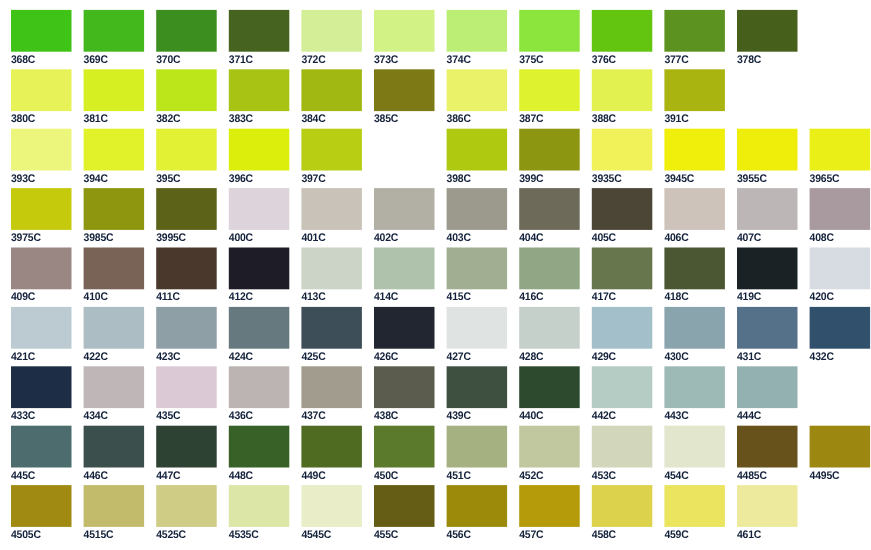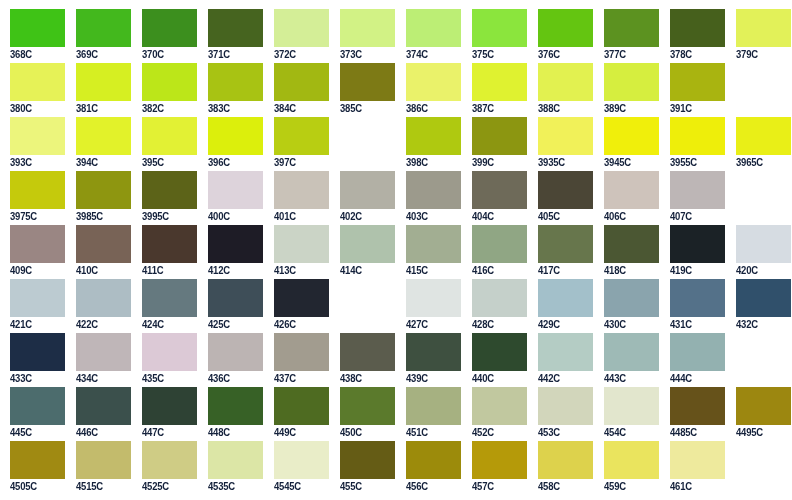--- a/index.html
+++ b/index.html
@@ -108,24 +108,20 @@
             <span class="label">376C</span>
           </div>
           <div class="cell">
             <span class="swatch" style="background: rgb(92, 146, 32);"></span>
             <span class="label">377C</span>
           </div>
           <div class="cell">
             <span class="swatch" style="background: rgb(70, 96, 28);"></span>
             <span class="label">378C</span>
           </div>
-          <div class="cell">
-            <span class="swatch" style="background: rgb(226, 241, 89);"></span>
-            <span class="label">379C</span>
-          </div>
         </div>
       </div>
       <div class="row">
         <div class="half">
           <div class="cell">
             <span class="swatch" style="background: rgb(230, 242, 87);"></span>
             <span class="label">380C</span>
           </div>
           <div class="cell">
             <span class="swatch" style="background: rgb(214, 239, 34);"></span>
@@ -155,24 +151,20 @@
           </div>
           <div class="cell">
             <span class="swatch" style="background: rgb(223, 242, 48);"></span>
             <span class="label">387C</span>
           </div>
           <div class="cell">
             <span class="swatch" style="background: rgb(226, 241, 80);"></span>
             <span class="label">388C</span>
           </div>
           <div class="cell">
-            <span class="swatch" style="background: rgb(214, 238, 63);"></span>
-            <span class="label">389C</span>
-          </div>
-          <div class="cell">
             <span class="swatch" style="background: rgb(169, 180, 16);"></span>
             <span class="label">391C</span>
           </div>
         </div>
       </div>
       <div class="row">
         <div class="half">
           <div class="cell">
             <span class="swatch" style="background: rgb(236, 245, 124);"></span>
             <span class="label">393C</span>
@@ -262,20 +254,24 @@
             <span class="label">405C</span>
           </div>
           <div class="cell">
             <span class="swatch" style="background: rgb(206, 195, 187);"></span>
             <span class="label">406C</span>
           </div>
           <div class="cell">
             <span class="swatch" style="background: rgb(189, 182, 182);"></span>
             <span class="label">407C</span>
           </div>
+          <div class="cell">
+            <span class="swatch" style="background: rgb(169, 154, 160);"></span>
+            <span class="label">408C</span>
+          </div>
         </div>
       </div>
       <div class="row">
         <div class="half">
           <div class="cell">
             <span class="swatch" style="background: rgb(154, 134, 131);"></span>
             <span class="label">409C</span>
           </div>
           <div class="cell">
             <span class="swatch" style="background: rgb(120, 99, 86);"></span>
@@ -327,20 +323,24 @@
       </div>
       <div class="row">
         <div class="half">
           <div class="cell">
             <span class="swatch" style="background: rgb(188, 203, 209);"></span>
             <span class="label">421C</span>
           </div>
           <div class="cell">
             <span class="swatch" style="background: rgb(173, 189, 196);"></span>
             <span class="label">422C</span>
+          </div>
+          <div class="cell">
+            <span class="swatch" style="background: rgb(142, 159, 165);"></span>
+            <span class="label">423C</span>
           </div>
           <div class="cell">
             <span class="swatch" style="background: rgb(101, 121, 127);"></span>
             <span class="label">424C</span>
           </div>
           <div class="cell">
             <span class="swatch" style="background: rgb(62, 78, 88);"></span>
             <span class="label">425C</span>
           </div>
           <div class="cell">

